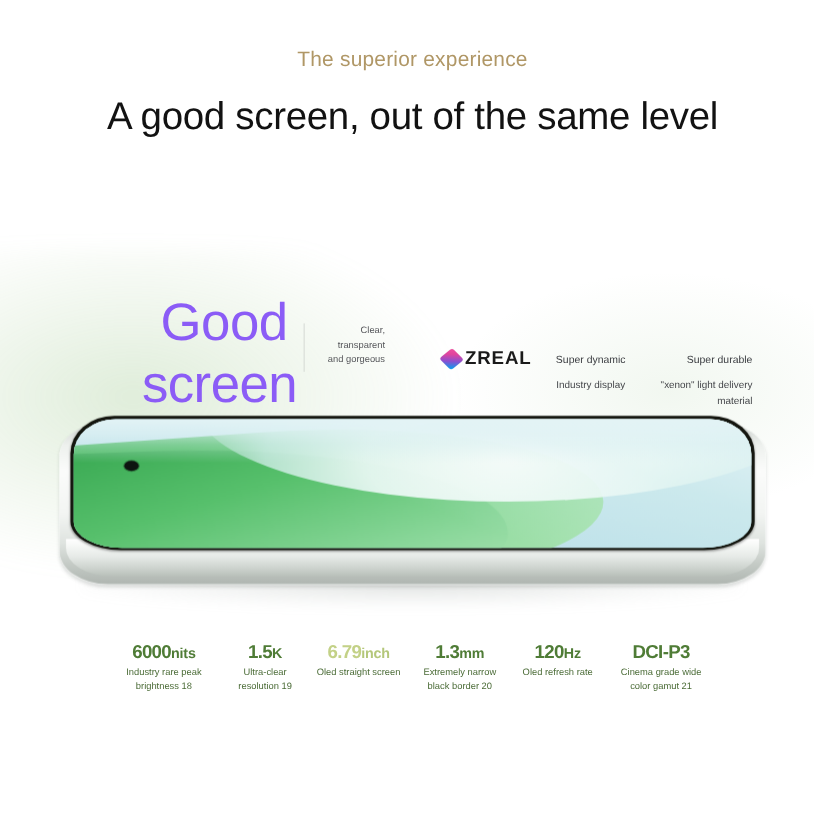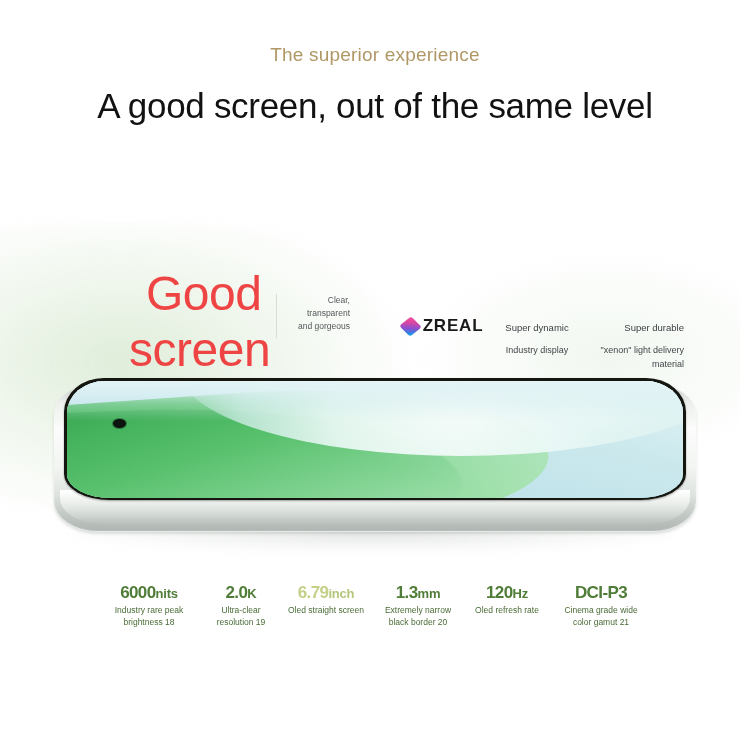--- a/index.html
+++ b/index.html
@@ -47,21 +47,21 @@
     right:10px; top:10px;
     width:330px; height:220px;
     background:radial-gradient(ellipse at 60% 50%,
         rgba(150,195,140,.13) 0%,
         rgba(255,255,255,0) 70%);
   }
 
   
   .bigword {
     position:absolute;
-    color:#ef4444;
+    color:#8b5cf6;
     font-size:48px;
     line-height:1;
     letter-spacing:-.5px;
     font-weight:400;
     white-space:nowrap;
   }
   .bigword.l1 { left:146px; top:34px; }
   .bigword.l2 { left:129px; top:90px; }
 
   
@@ -405,21 +405,21 @@
 
   <div class="spec w1">
     <div class="spec-value">
       <span class="num">6000</span><span class="unit">nits</span>
     </div>
     <div class="spec-caption">Industry rare peak brightness 18</div>
   </div>
 
   <div class="spec w2">
     <div class="spec-value">
-      <span class="num">2.0</span><span class="unit">K</span>
+      <span class="num">1.5</span><span class="unit">K</span>
     </div>
     <div class="spec-caption">Ultra-clear resolution 19</div>
   </div>
 
   <div class="spec w3">
     <div class="spec-value light">
       <span class="num">6.79</span><span class="unit">inch</span>
     </div>
     <div class="spec-caption">Oled straight screen</div>
   </div>

